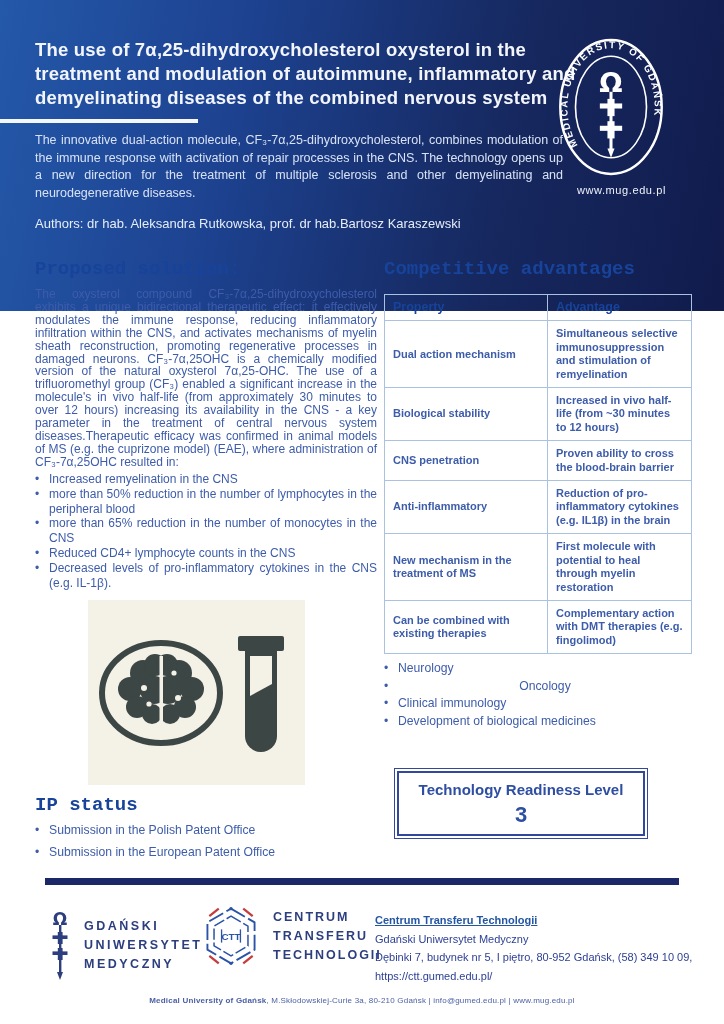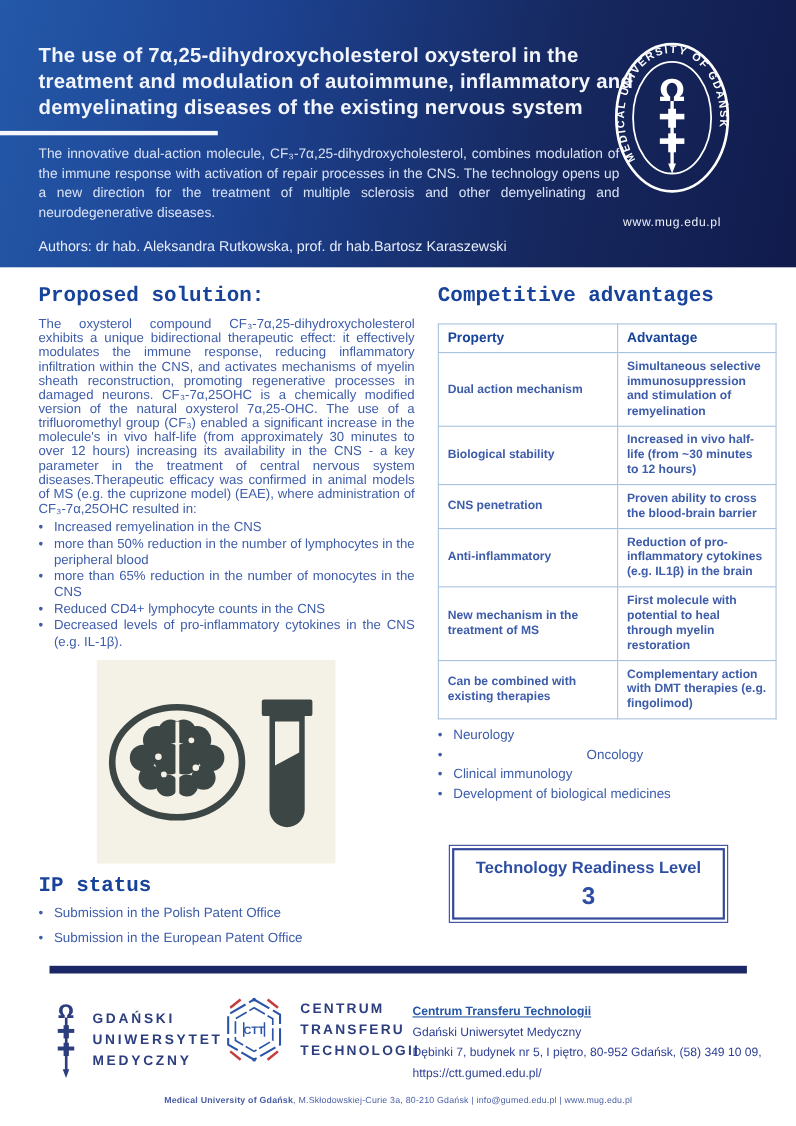--- a/index.html
+++ b/index.html
@@ -1,35 +1,35 @@
 <!DOCTYPE html>
 <html><head>
 <meta charset="utf-8">
 <style>
   html,body{margin:0;padding:0;background:#fff;}
   .page{position:relative;width:724px;height:1024px;background:#ffffff;overflow:hidden;
         font-family:"Liberation Sans",sans-serif;}
 
   
-  .header{position:absolute;top:0;left:0;width:724px;height:243px;
+  .header{position:absolute;top:0;left:0;width:724px;height:311px;
           background:linear-gradient(102deg,#2458a9 0%,#1d4290 32%,#16285f 68%,#111b4c 100%);}
   .title{position:absolute;left:35px;top:38px;color:#f2f5fc;font-weight:bold;
          font-size:18.5px;line-height:24px;letter-spacing:0.2px;white-space:nowrap;}
   .title-rule{position:absolute;left:0;top:119px;width:198px;height:4px;background:#f4f7fd;}
   .summary{position:absolute;left:35px;top:132px;width:528px;color:#d8e2f6;
            font-size:12.5px;line-height:17.5px;text-align:justify;}
   .authors{position:absolute;left:35px;top:216px;color:#e6ecf9;font-size:13px;}
   .seal{position:absolute;left:556px;top:36px;}
-  .site{position:absolute;left:556px;top:196px;width:110px;text-align:center;
+  .site{position:absolute;left:556px;top:184px;width:110px;text-align:right;
         color:#eef2fb;font-size:11px;letter-spacing:0.6px;}
 
   
   .cols{position:absolute;top:245px;left:0;width:724px;display:flex;}
   .col-left{margin-left:35px;width:342px;padding-top:13px;}
-  .col-right{margin-left:21px;width:308px;padding-top:13px;}
+  .col-right{margin-left:7px;width:308px;padding-top:13px;}
   h2{margin:0;color:#17439a;font-size:19px;font-weight:bold;font-family:Liberation Mono, monospace;}
   .para{margin-top:8px;color:#3d5caa;font-size:12px;line-height:12.9px;text-align:justify;}
   .bullets{margin-top:3px;}
   .b-row{display:flex;color:#3d5caa;font-size:12px;line-height:14.9px;}
   .b-row .dot{width:8px;flex:0 0 8px;}
   .b-row .txt{flex:1;margin-left:6px;text-align:justify;}
 
   
   .figure{margin:9px 0 0 53px;width:217px;height:185px;background:#f4f1e7;}
 
@@ -69,21 +69,21 @@
 </style>
 </head>
 <body>
 
 <div class="page">
 
   <div class="header">
     <div class="title">
       <div>The use of 7α,25-dihydroxycholesterol oxysterol in the</div>
       <div>treatment and modulation of autoimmune, inflammatory and</div>
-      <div>demyelinating diseases of the existing nervous system</div>
+      <div>demyelinating diseases of the combined nervous system</div>
     </div>
     <div class="title-rule"></div>
     <div class="summary">The innovative dual-action molecule, CF₃-7α,25-dihydroxycholesterol, combines modulation of the immune response with activation of repair processes in the CNS. The technology opens up a new direction for the treatment of multiple sclerosis and other demyelinating and neurodegenerative diseases.</div>
     <div class="authors">Authors: dr hab. Aleksandra Rutkowska, prof. dr hab.Bartosz Karaszewski</div>
 
     <svg class="seal" width="110" height="142" viewBox="0 0 107 140">
       <ellipse cx="53.5" cy="70" rx="50" ry="66" fill="none" stroke="#ffffff" stroke-width="2.4"></ellipse>
       <ellipse cx="53.5" cy="70" rx="35" ry="50" fill="none" stroke="#ffffff" stroke-width="1.6"></ellipse>
       <path id="sealArc" d="M 23.1 111 A 43 58 0 1 1 83.9 111" fill="none"></path>
       <text font-size="9.6" font-weight="bold" fill="#ffffff" letter-spacing="1.6" font-family="Liberation Sans, sans-serif">

